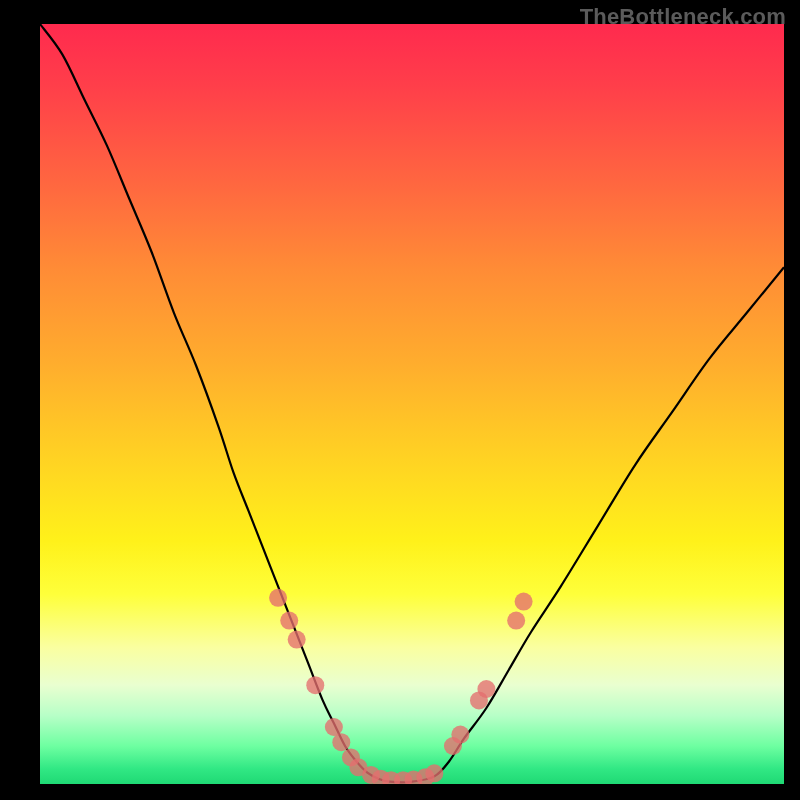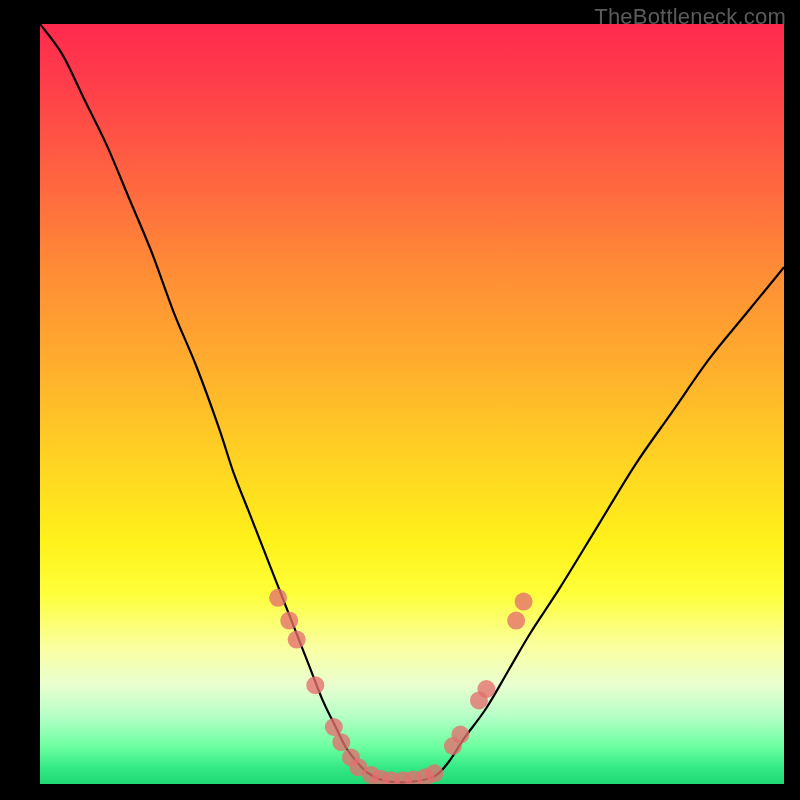--- a/index.html
+++ b/index.html
@@ -39,21 +39,21 @@
       #31e884 98%,
       #1fd974 100%
     );
   }
   .watermark {
     position: absolute;
     top: 4px;
     right: 14px;
     color: #5b5b5b;
     font-size: 22px;
-    font-weight: 400;
+    font-weight: 700;
     letter-spacing: 0.2px;
     user-select: none;
   }
   svg.curve {
     position: absolute;
     left: 0;
     top: 0;
     width: 744px;
     height: 760px;
   }

